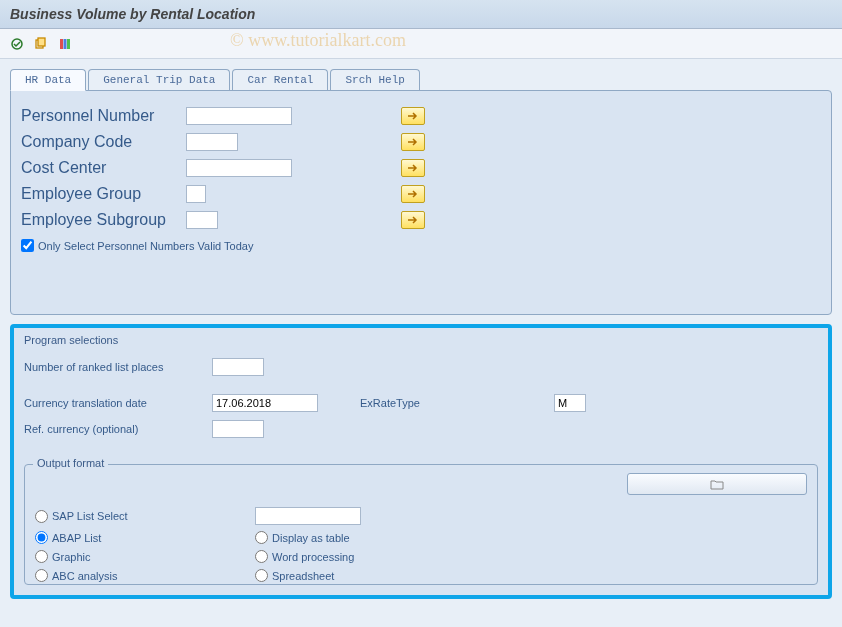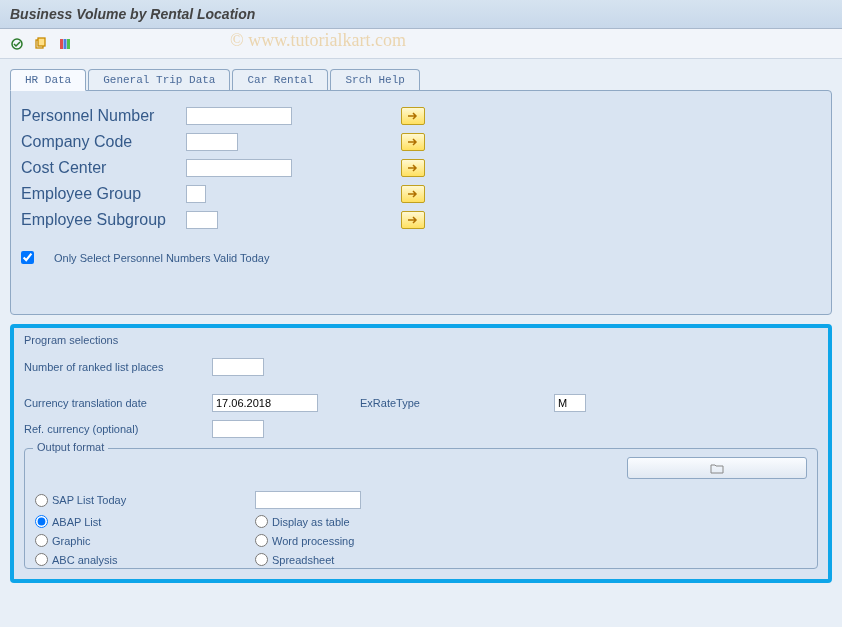--- a/index.html
+++ b/index.html
@@ -115,22 +115,22 @@
       display: flex;
       align-items: center;
       justify-content: center;
       cursor: pointer;
       position: absolute;
       left: 280px;
     }
     .chk-row {
       display: flex;
       align-items: center;
-      gap: 20px;
-      margin-top: 20px;
+      gap: 4px;
+      margin-top: 8px;
     }
     .chk-row label { color: #355a8a; font-size: 11px; }
     
     .section {
       margin: 8px 10px 0 10px;
       background: #d9e4f2;
       border: 4px solid #0ea5e9;
       border-radius: 4px;
       padding: 4px 10px 10px 10px;
     }
@@ -148,21 +148,21 @@
     .ps-row label {
       width: 188px;
       color: #355a8a;
     }
     .ps-gap { margin-top: 14px; }
     .exrate-lbl { margin-left: 42px; color: #355a8a; }
     
     .fieldset {
       border: 1px solid #8fa8c4;
       border-radius: 4px;
-      margin-top: 8px;
+      margin-top: 24px;
       padding: 8px 10px 2px 10px;
       position: relative;
       background: #d9e4f2;
     }
     .fieldset-legend {
       position: absolute;
       top: -8px;
       left: 8px;
       background: #d9e4f2;
       padding: 0 4px;
@@ -310,21 +310,21 @@
     <div class="fieldset-legend">Output format</div>
     <div class="long-btn">
       <svg width="14" height="12" viewBox="0 0 14 12">
           <path d="M1 3 L1 11 L13 11 L13 4 L6 4 L5 3 Z" fill="none" stroke="#888" stroke-width="1"></path>
         </svg>
     </div>
 
     <div class="radio-grid">
       <div class="radio-item">
         <input type="radio" name="of" style="">
-        <span>SAP List Today</span>
+        <span>SAP List Select</span>
       </div>
       <div>
         <input type="text" class="input-md" value="" style="">
       </div>
       <div class="radio-item">
         <input type="radio" name="of" checked="" style="">
         <span>ABAP List</span>
       </div>
       <div class="radio-item">
         <input type="radio" name="of2" style="">

